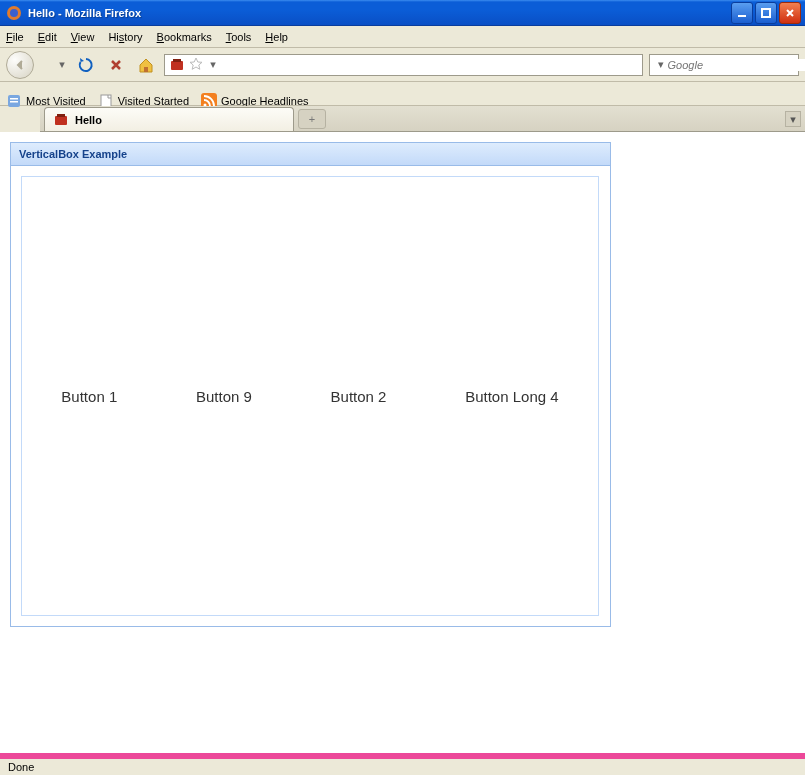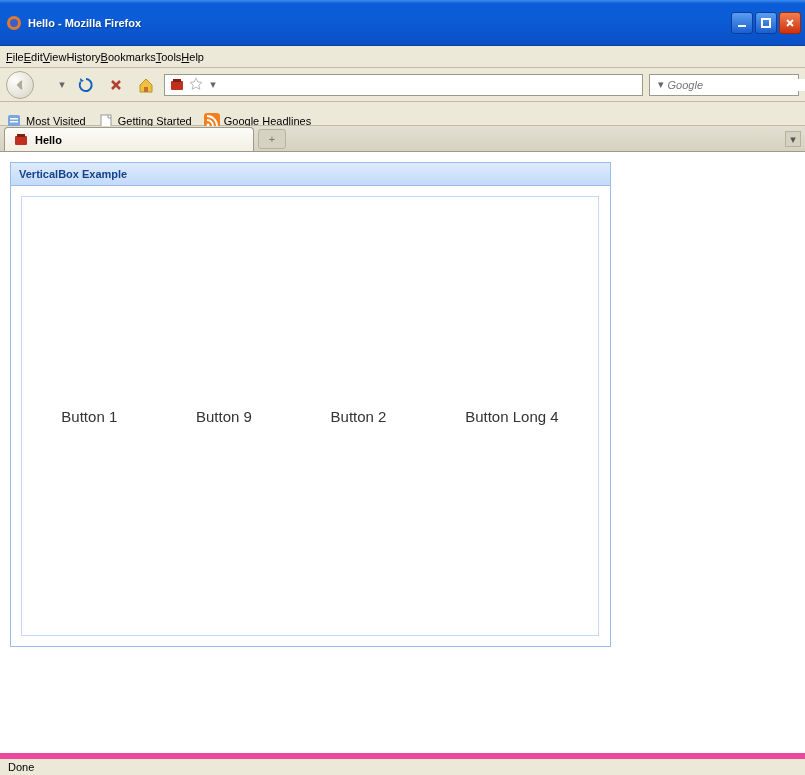--- a/index.html
+++ b/index.html
@@ -1,37 +1,37 @@
 <!DOCTYPE html>
 <html><head>
 <meta charset="utf-8">
 <style>
   * { box-sizing: border-box; margin: 0; padding: 0; font-family: "Tahoma", "Segoe UI", sans-serif; font-size: 11px; }
   html, body { width: 805px; height: 775px; overflow: hidden; background: #ece9d8; }
 
   
   .titlebar {
-    height: 46px;
+    height: 26px;
     background: linear-gradient(to bottom, #3c8cf0 0%, #0b5dd7 8%, #0b5dd7 40%, #0a4fc5 100%);
     display: flex; align-items: center; padding: 0 4px 0 6px;
     color: #fff; font-weight: bold; font-size: 13px;
     border-bottom: 1px solid #0a3d9c;
   }
   .titlebar .ff-icon { width: 16px; height: 16px; margin-right: 6px; }
   .titlebar .title-text { flex: 1; text-shadow: 1px 1px 1px rgba(0,0,0,.3); }
   .winbtns { display: flex; gap: 2px; }
   .winbtn { width: 22px; height: 22px; border-radius: 3px; display: flex; align-items: center; justify-content: center; font-weight: bold; color: #fff; }
   .winbtn.min, .winbtn.max { background: linear-gradient(to bottom,#5a9ef0,#1a5ed0); border:1px solid #0a3d9c; }
   .winbtn.close { background: linear-gradient(to bottom,#f08050,#d03010); border:1px solid #9c2a0a; }
   .winbtn svg { width: 12px; height: 12px; }
 
   
   .menubar {
     height: 22px; background: #ece9d8; border-bottom: 1px solid #c0bba8;
-    display: flex; align-items: center; padding: 0 6px; 
+    display: flex; align-items: center; padding: 0 6px; gap: 14px;
   }
   .menubar .menu-item { color: #000; cursor: default; }
   .menubar .menu-item .ul { text-decoration: underline; }
 
   
   .navbar {
     height: 34px; background: #ece9d8; border-bottom: 1px solid #c0bba8;
     display: flex; align-items: center; padding: 0 6px; gap: 6px;
   }
   .navbtn-group { display: flex; align-items: center; }
@@ -59,21 +59,21 @@
     height: 24px; background: #ece9d8; border-bottom: 1px solid #c0bba8;
     display: flex; align-items: center; padding: 0 6px; gap: 12px;
   }
   .bookitem { display:flex; align-items:center; gap:4px; color:#000; cursor:default;margin-top:14px; }
   .bookitem .bicon { width:16px; height:16px; }
 
   
   .tabstrip {
     height: 26px; background: linear-gradient(to bottom,#e3e0d1,#d6d2c2);
     border-bottom: 1px solid #9d9a8b; display:flex; align-items:flex-end;
-    padding: 0 0 0 4px; position: relative;
+    padding: 0 0 0 4px; position: relative; margin-left: 40px;
   }
   .tab {
     height: 24px; min-width: 250px; background: linear-gradient(to bottom,#fdfcf7,#f2efe3);
     border: 1px solid #9d9a8b; border-bottom: none;
     border-top-left-radius: 4px; border-top-right-radius: 4px;
     display: flex; align-items: center; padding: 0 8px; gap: 6px;
     font-weight: bold;
   }
   .newtab {
     width: 28px; height: 20px; margin-left: 4px; margin-bottom: 2px;
@@ -225,21 +225,21 @@
           <rect x="4" y="5" width="8" height="1.5" fill="#fff"></rect>
           <rect x="4" y="8" width="8" height="1.5" fill="#fff"></rect>
         </svg></span>
     <span>Most Visited</span>
   </div>
   <div class="bookitem">
     <span class="bicon"><svg viewBox="0 0 16 16">
           <rect x="3" y="2" width="10" height="12" fill="#fff" stroke="#999"></rect>
           <path d="M10 2 L10 5 L13 5" fill="none" stroke="#999"></path>
         </svg></span>
-    <span>Getting Started</span>
+    <span>Visited Started</span>
   </div>
   <div class="bookitem">
     <span class="bicon"><svg viewBox="0 0 16 16">
           <rect width="16" height="16" rx="3" fill="#f38020"></rect>
           <circle cx="4" cy="12" r="1.5" fill="#fff"></circle>
           <path d="M3 7 A6 6 0 0 1 9 13" fill="none" stroke="#fff" stroke-width="1.8"></path>
           <path d="M3 3 A10 10 0 0 1 13 13" fill="none" stroke="#fff" stroke-width="1.8"></path>
         </svg></span>
     <span>Google Headlines</span>
   </div>

